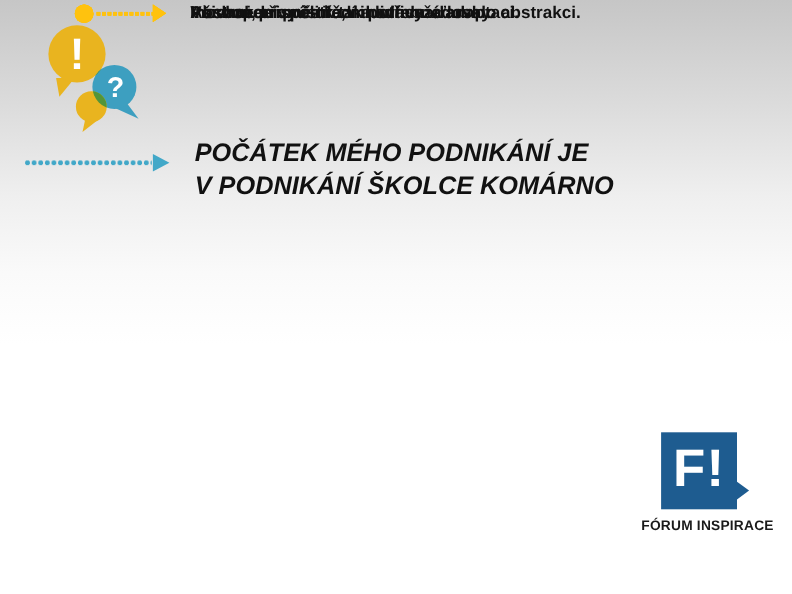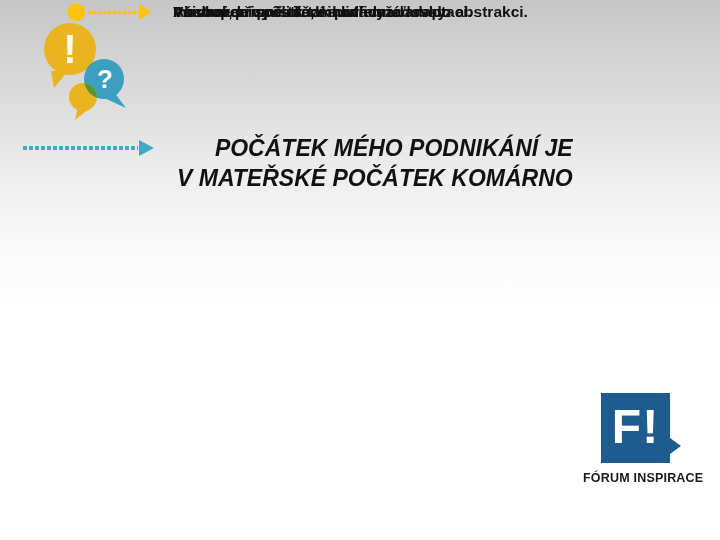--- a/index.html
+++ b/index.html
@@ -27,23 +27,23 @@
   }
   .title-arrow-head {
     position: absolute; left: 139px; top: 140px; width: 0; height: 0;
     border-top: 8px solid rgba(0,0,0,0);
     border-bottom: 8px solid rgba(0,0,0,0);
     border-left: 15px solid #42a8c8;
   }
 
   
   .title-block {
-    position: absolute; left: 177px; top: 133px;
+    position: absolute; left: 177px; top: 123px;
     font-size: 23px; line-height: 30px; font-weight: bold; font-style: italic;
-    color: #111111; letter-spacing: 0px; white-space: nowrap; text-align: right;
+    color: #111111; letter-spacing: 0px; white-space: nowrap;
   }
 
   
   .bullet-row {
     position: absolute; left: 68px; height: 24px;
     display: flex; align-items: center;
   }
   .bullet-row:nth-of-type(1) { top: 260px; }
   .bullet-row:nth-of-type(2) { top: 318px; }
   .bullet-row:nth-of-type(3) { top: 373px; }
@@ -121,21 +121,21 @@
 
       <circle cx="45" cy="84" r="14" fill="#539539" clip-path="url(#clipBlue)"></circle>
     </svg>
   </div>
 
   <div class="title-arrow-dots"></div>
   <div class="title-arrow-head"></div>
 
   <div class="title-block">
     <div>POČÁTEK MÉHO PODNIKÁNÍ JE</div>
-    <div>V MATEŘSKÉ POČÁTEK KOMÁRNO</div>
+    <div>V PODNIKÁNÍ ŠKOLCE KOMÁRNO</div>
   </div>
 
   <div class="bullet-row">
     <span class="b-dot"></span>
     <span class="b-dash"></span>
     <span class="b-arrow"></span>
     <span class="b-text">Pochopení prostředí a lidí vyžadovalo abstrakci.</span>
   </div>
   <div class="bullet-row">
     <span class="b-dot"></span>

